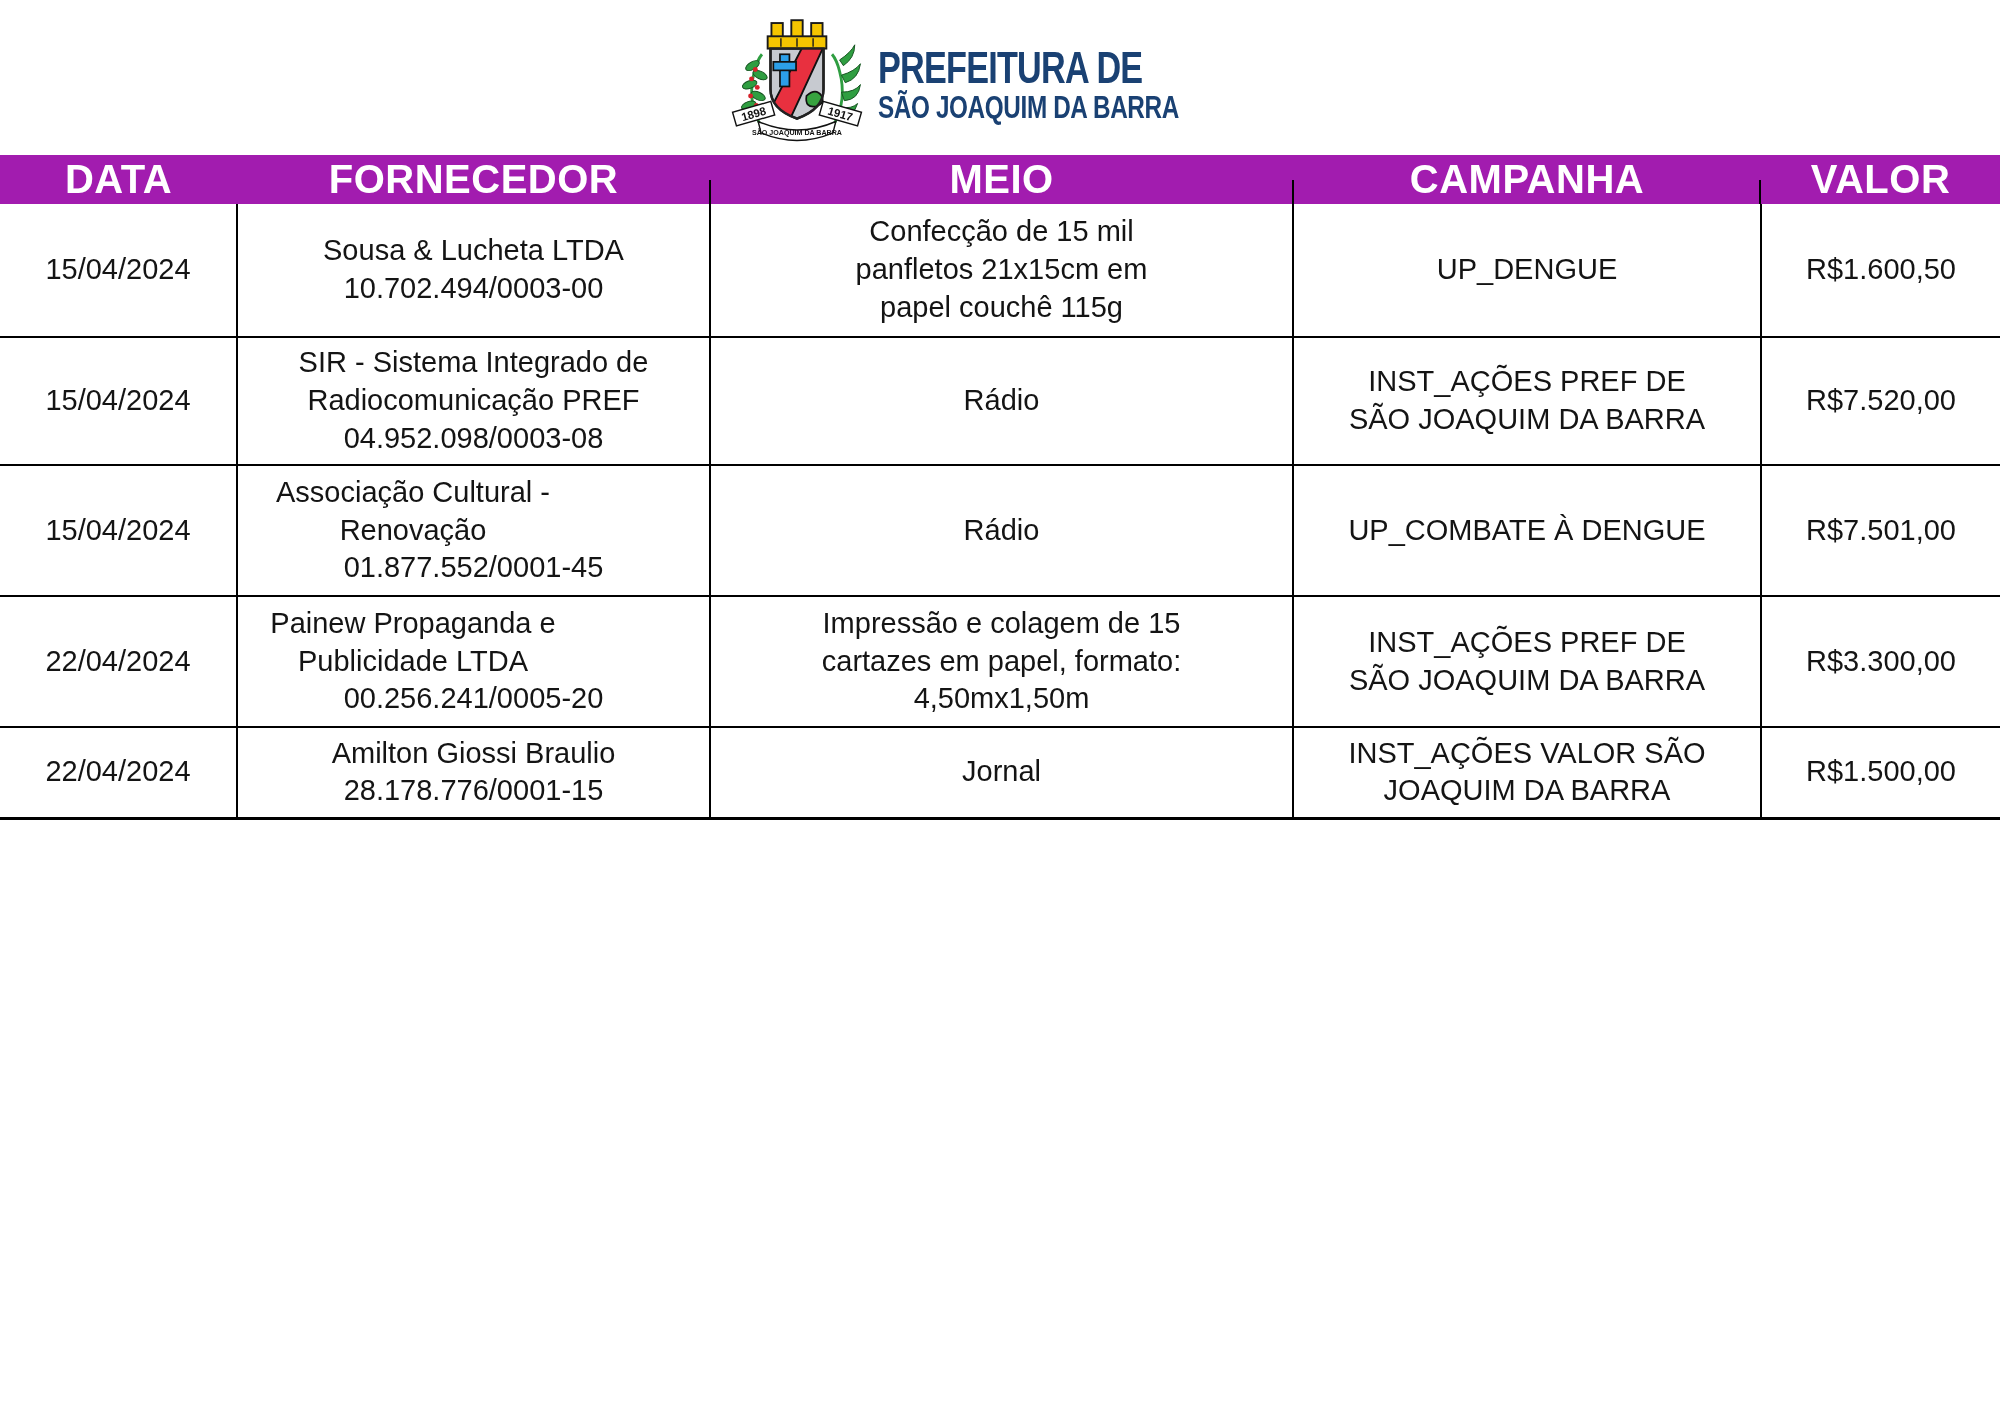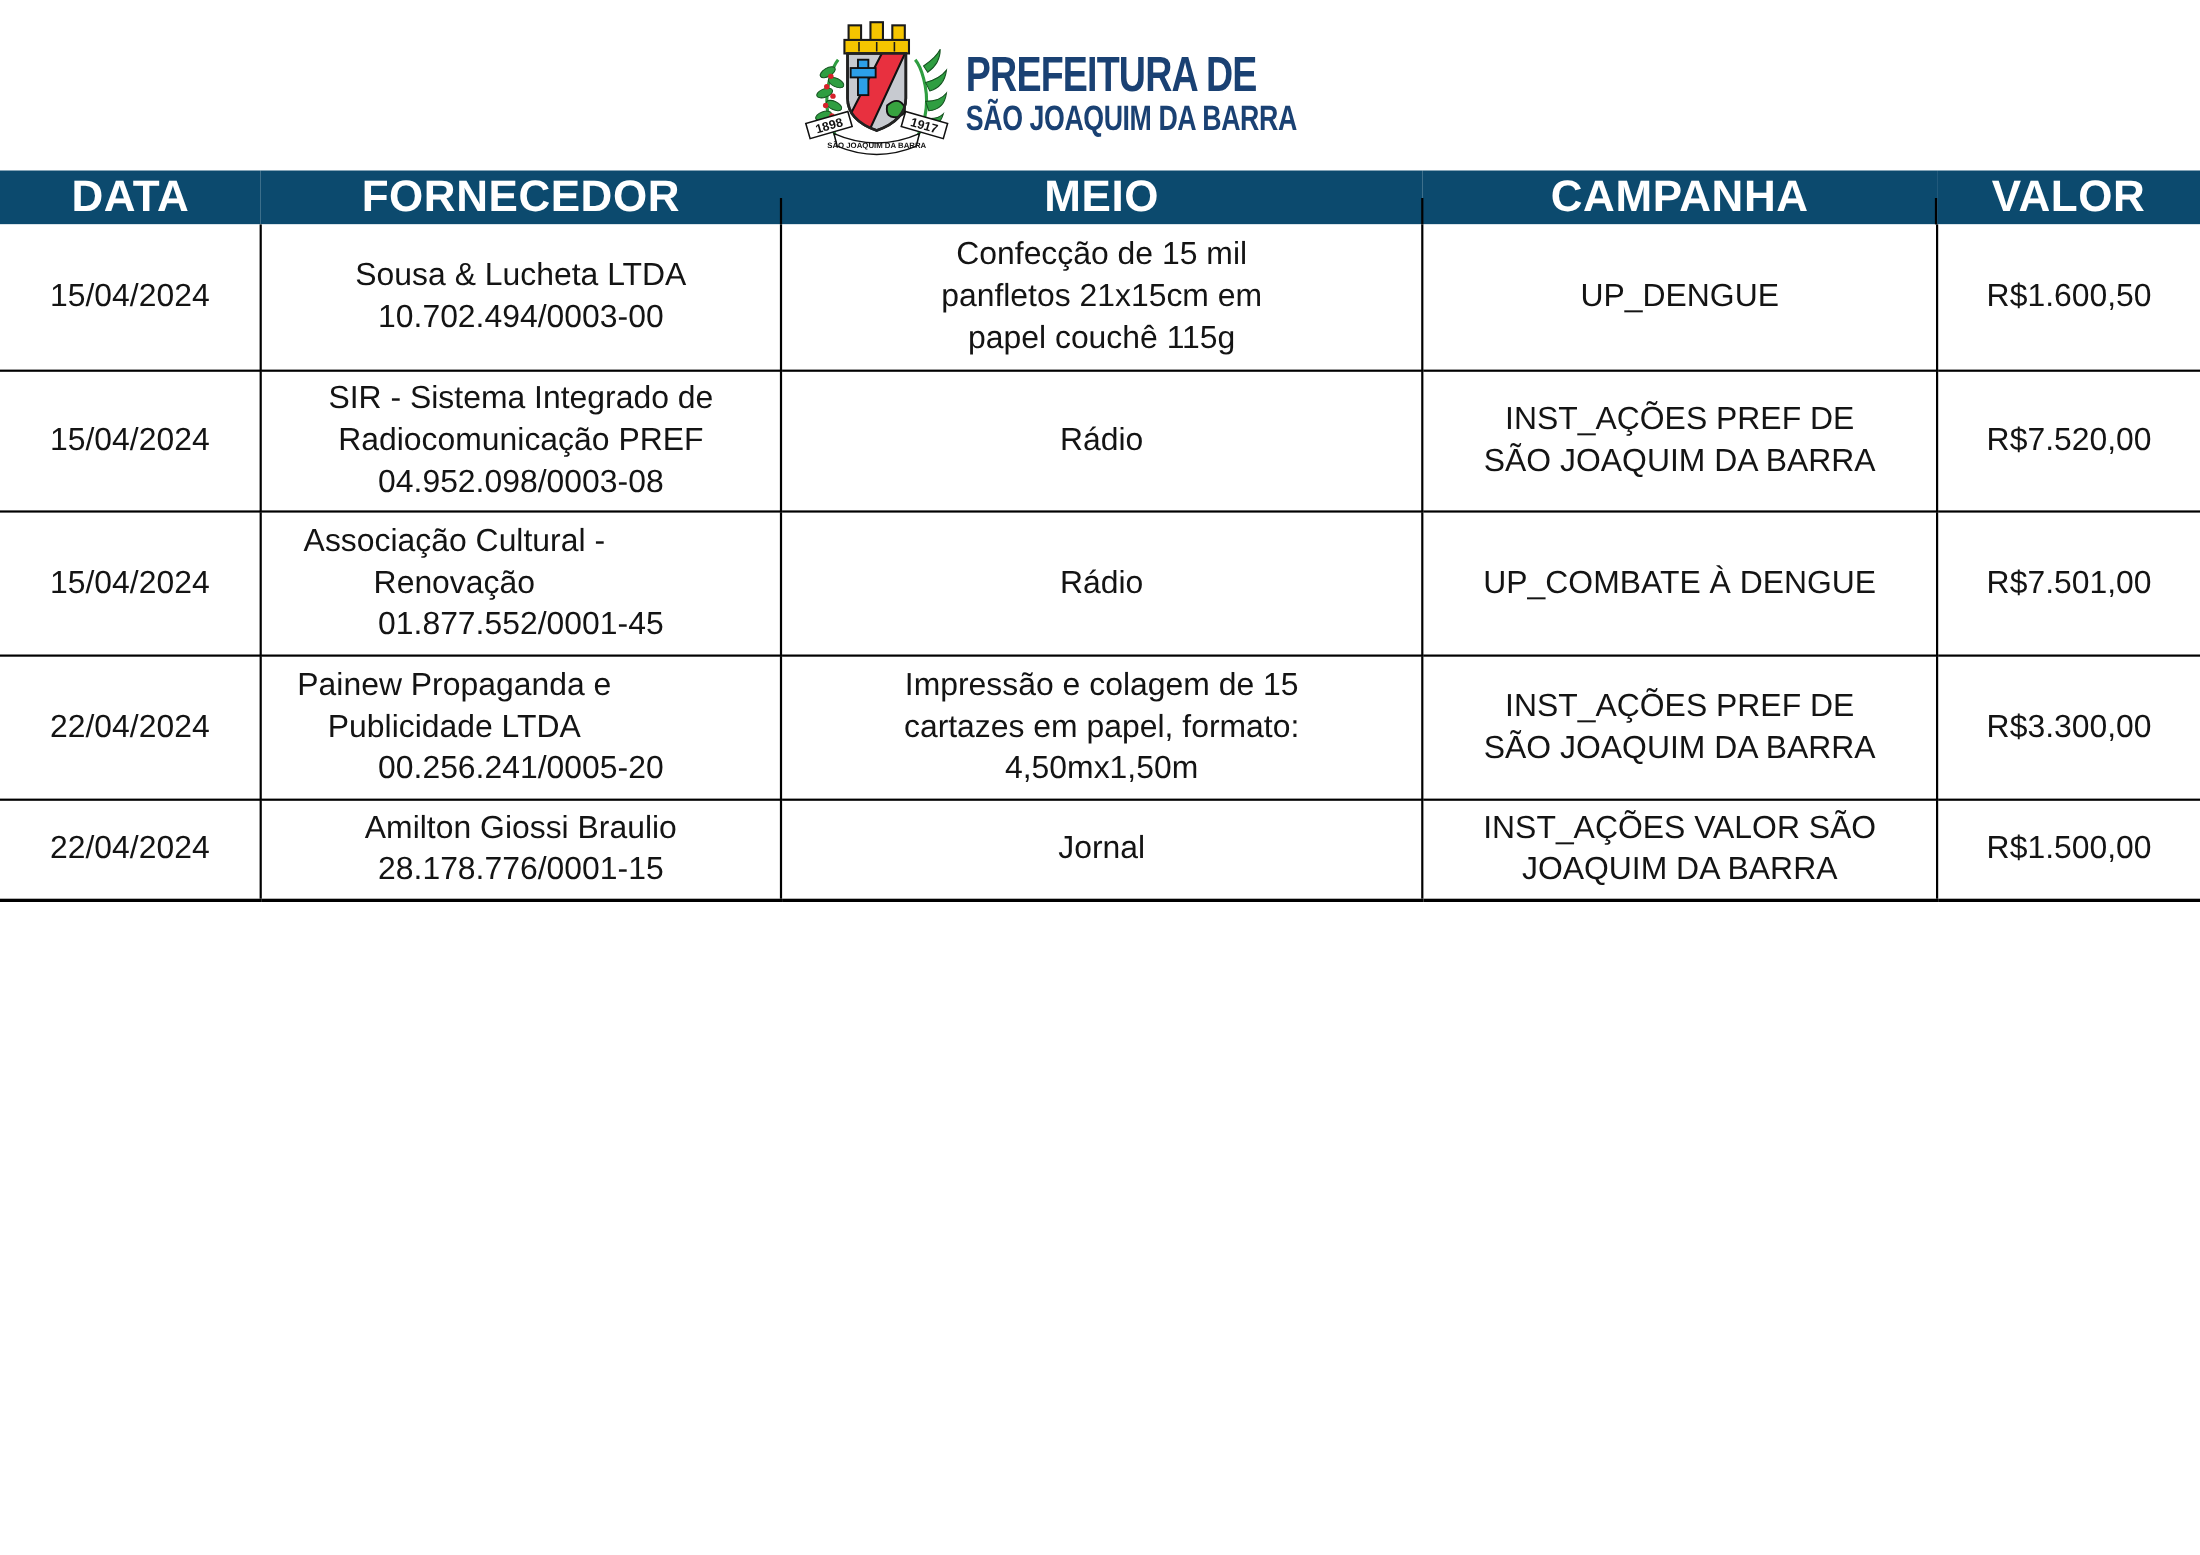--- a/index.html
+++ b/index.html
@@ -24,21 +24,21 @@
     font-size:32px;font-weight:bold;color:#1A4173;line-height:1.05;
     transform:scaleX(0.76);transform-origin:left top;white-space:nowrap;
     letter-spacing:-0.5px;margin-top:1px;
   }
   
   .table-wrap{position:relative;width:2000px;}
   table{
     width:2000px;table-layout:fixed;border-collapse:collapse;
   }
   thead th{
-    background:#0c4a6e;color:#ffffff;font-weight:bold;font-size:40px;
+    background:#a21caf;color:#ffffff;font-weight:bold;font-size:40px;
     height:49px;padding:0;border:none;vertical-align:middle;text-align:center;
     letter-spacing:0.5px;
   }
   tbody td{
     background:#ffffff;border:2px solid #000;border-top:none;
     text-align:center;vertical-align:middle;
     font-size:29px;line-height:1.3;padding:2px 10px;
   }
   tbody td:first-child{border-left:none;}
   tbody td:last-child{border-right:none;}

